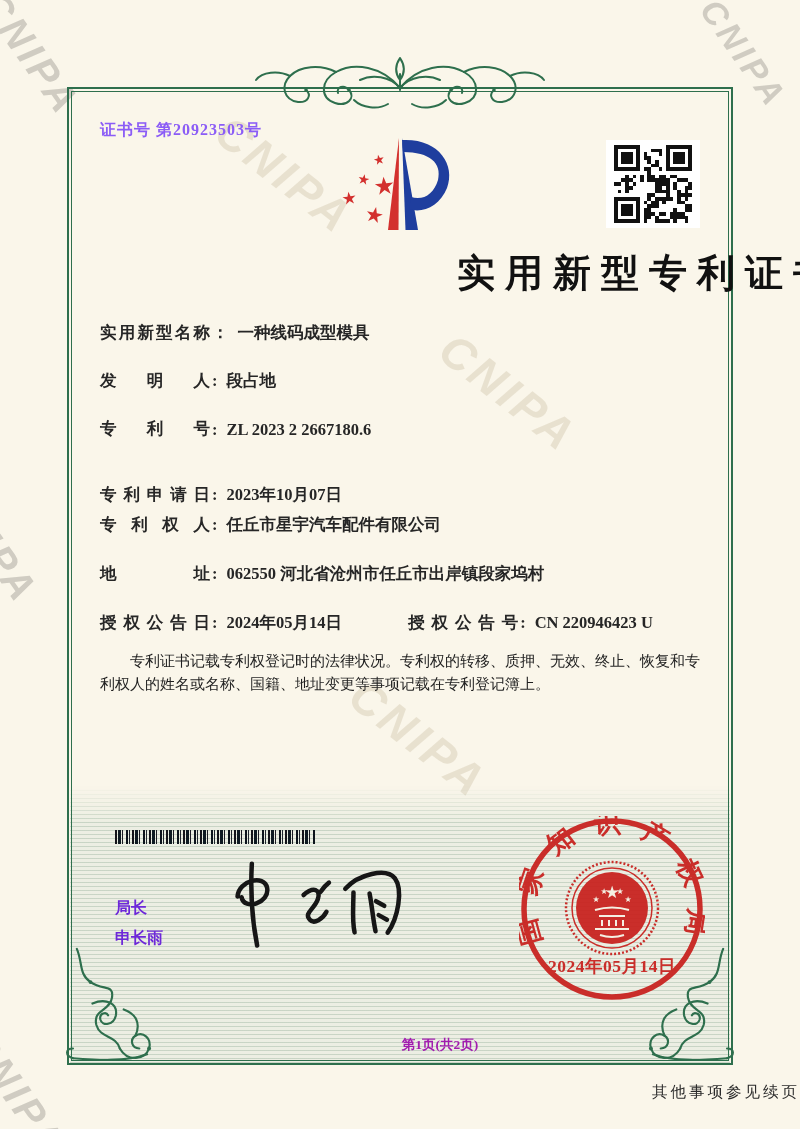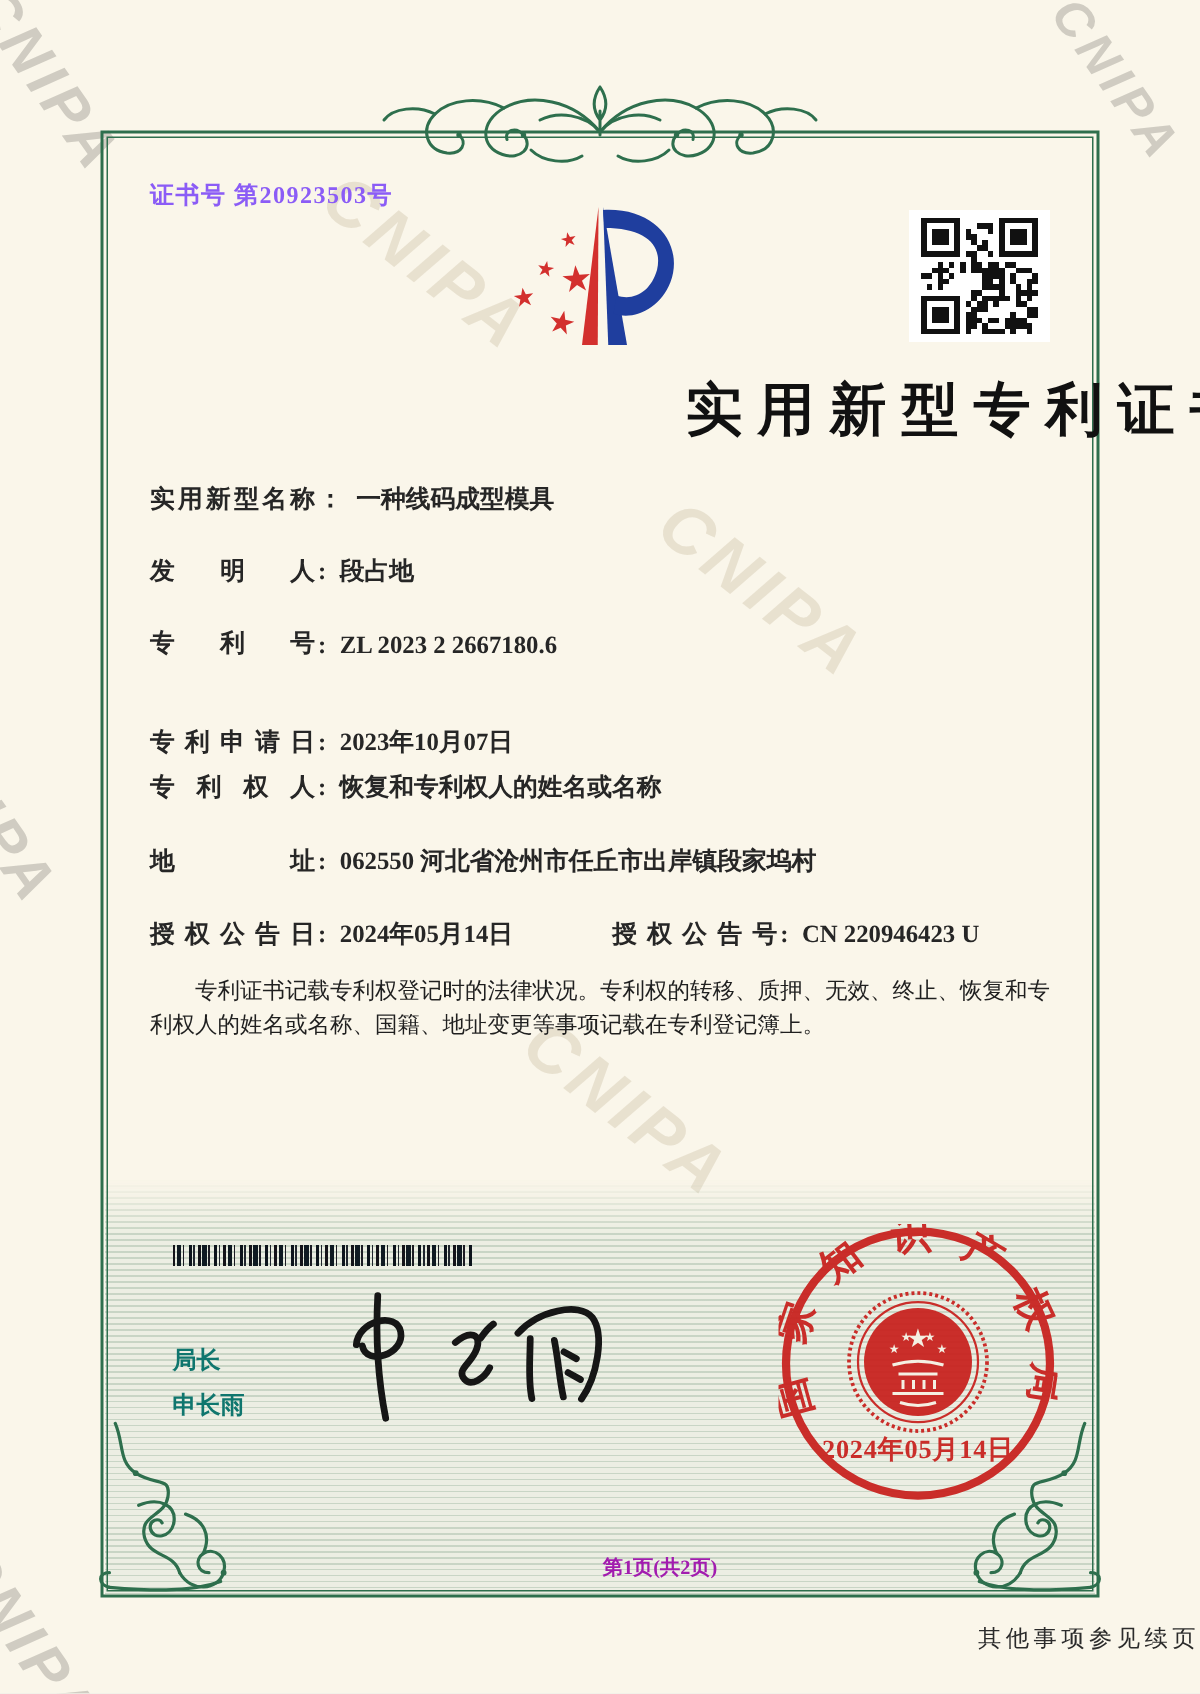--- a/index.html
+++ b/index.html
@@ -45,21 +45,21 @@
   .fcolon{ display:inline-block; margin:0 9px 0 2px; }
   .fgroup-b{ margin-left:62px; }
   .paras{ position:absolute; left:100px; top:650px; width:600px;
           font-size:15px; line-height:23px; text-align:justify; color:#1f1f1f; }
   .paras p{ text-indent:2em; margin-bottom:3px; }
   .barcode{ position:absolute; left:115px; top:830px; width:200px; height:14px;
     background:repeating-linear-gradient(90deg,
       #14141a 0 2px, transparent 2px 3px, #0f1a22 3px 6px, transparent 6px 7px,
       #1c1c24 7px 8px, transparent 8px 11px, #0d141c 11px 13px, transparent 13px 14px,
       #20262e 14px 15px, transparent 15px 17px); }
-  .officer{ position:absolute; left:115px; top:893px; font-size:16px; font-weight:bold; color:#0f766e; line-height:30px; }
+  .officer{ position:absolute; left:115px; top:893px; font-size:16px; font-weight:bold; color:#6d28d9; line-height:30px; }
   .signature{ position:absolute; left:218px; top:848px; }
   .seal{ position:absolute; left:519px; top:816px; width:186px; height:186px; opacity:0.93; }
   .page-num{ position:absolute; left:67px; top:1036px; width:746px; text-align:center;
              font-size:13.5px; font-weight:bold; color:#a21caf; }
   .footer-note{ position:absolute; left:0; top:1082px; width:800px; text-align:right;
                 font-size:15.5px; letter-spacing:3px; color:#2b2b2b; }
   .z1{ z-index:1; } .z2{ position:absolute; z-index:2; }
 </style>
 </head>
 <body>
@@ -277,21 +277,21 @@
   <div class="field-row z2" style="top:370px;">
     <span class="flabel">发明人</span><span class="fcolon">:</span><span>段占地</span>
   </div>
   <div class="field-row z2" style="top:418px;">
     <span class="flabel">专利号</span><span class="fcolon">:</span><span>ZL 2023 2 2667180.6</span>
   </div>
   <div class="field-row z2" style="top:484px;">
     <span class="flabel">专利申请日</span><span class="fcolon">:</span><span>2023年10月07日</span>
   </div>
   <div class="field-row z2" style="top:514px;">
-    <span class="flabel">专利权人</span><span class="fcolon">:</span><span>恢复和专利权人的姓名或名称</span>
+    <span class="flabel">专利权人</span><span class="fcolon">:</span><span>任丘市星宇汽车配件有限公司</span>
   </div>
   <div class="field-row z2" style="top:563px;">
     <span class="flabel">地址</span><span class="fcolon">:</span><span>062550 河北省沧州市任丘市出岸镇段家坞村</span>
   </div>
   <div class="field-row z2" style="top:612px;">
     <span>
       <span class="flabel">授权公告日</span><span class="fcolon">:</span><span>2024年05月14日</span>
     </span>
     <span class="fgroup-b">
       <span class="flabel">授权公告号</span><span class="fcolon">:</span><span>CN 220946423 U</span>

